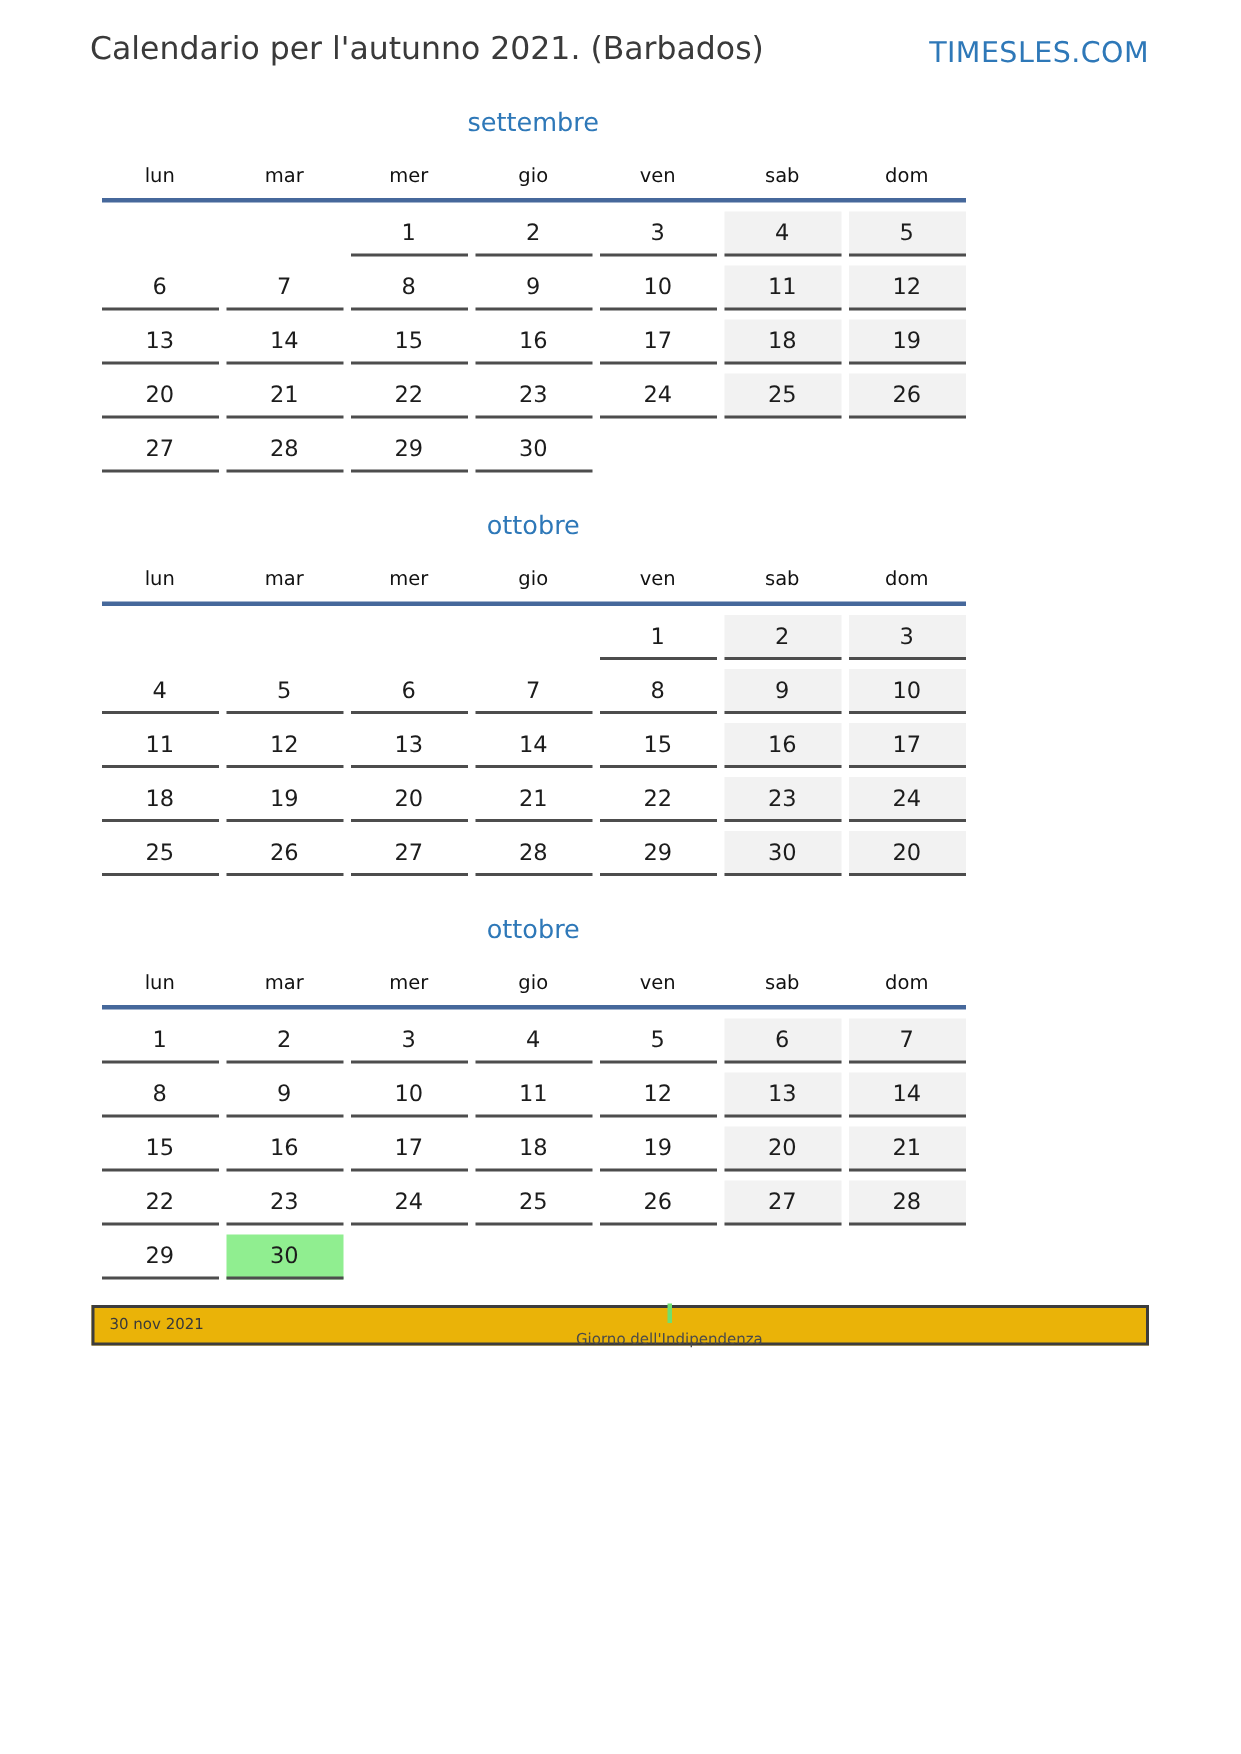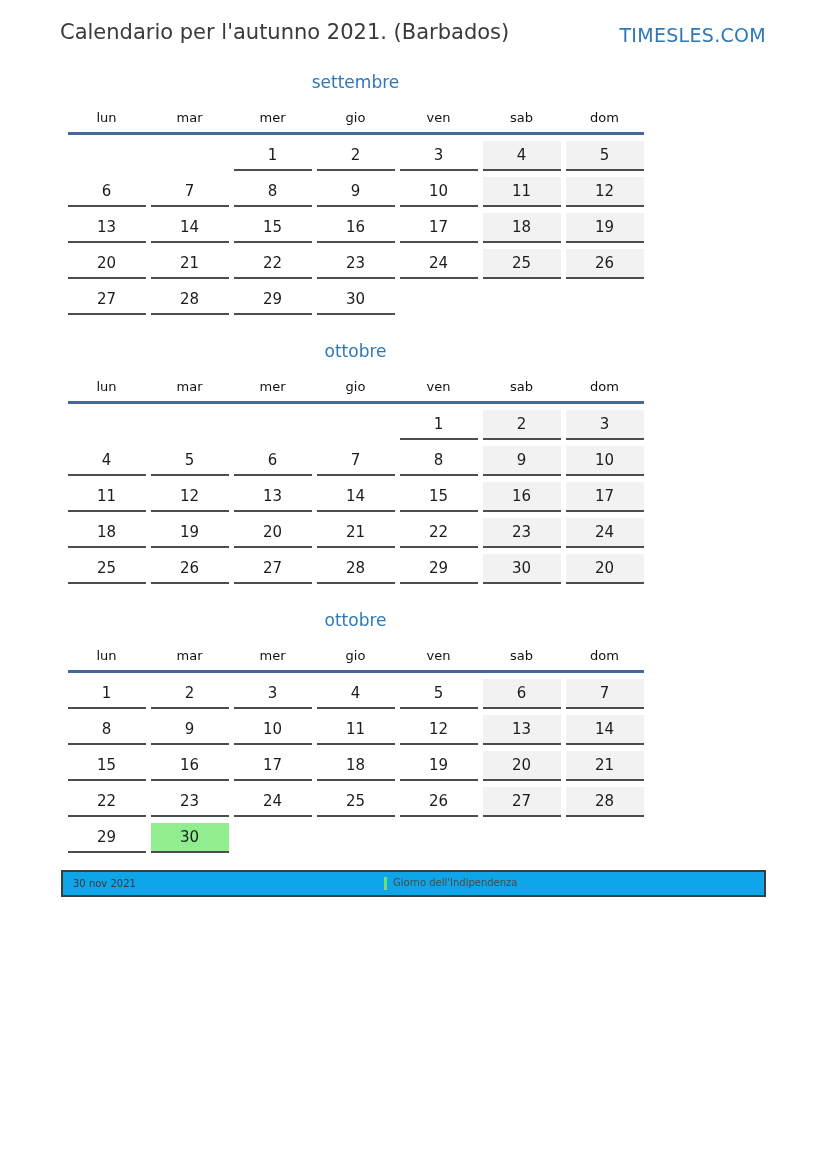--- a/index.html
+++ b/index.html
@@ -87,34 +87,36 @@
   .cell.date { border-bottom: 2px solid var(--cell-underline); }
   .cell.weekend { background: var(--weekend-bg); }
   .cell.holiday { background: var(--holiday-green); }
   .legend {
     position: absolute;
     left: 61px;
     top: 870px;
     width: 705px;
     height: 27px;
     border: 2px solid #3c3c3c;
-    background: #0ea5e9;
+    background: #eab308;
     display: flex;
     align-items: center;
   }
   .legend-date {
     margin-left: 10px;
     font-size: 10px;
     color: #3a3a3a;
   }
   .legend-item {
     position: absolute;
     left: 321px;
     display: flex;
+    align-items: center;
     gap: 6px;
+    flex-direction: column;
   }
   .holiday-marker {
     width: 3px;
     height: 13px;
     background: var(--legend-marker-green);
   }
   .legend-event {
     font-size: 10px;
     color: #4a4a4a;
   }

